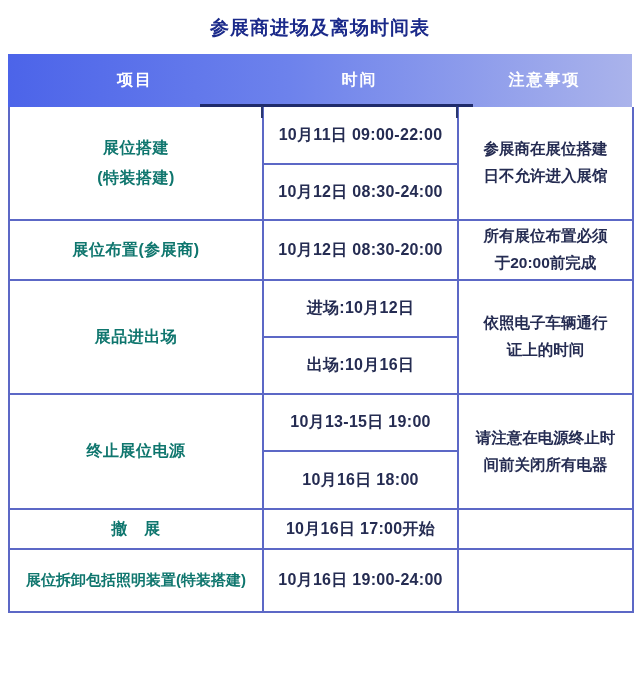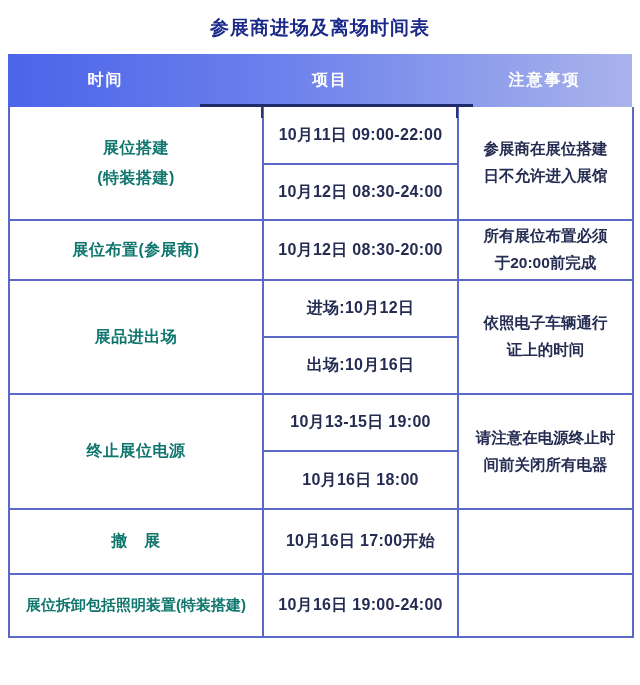--- a/index.html
+++ b/index.html
@@ -114,22 +114,22 @@
 </head>
 <body>
 
 <div class="page">
 
   <h1 class="title">参展商进场及离场时间表</h1>
 
   <div class="table-wrap">
 
     <div class="thead">
+      <div class="th c1">项目</div>
       <div class="th c2">时间</div>
-      <div class="th c1">项目</div>
       <div class="th c3">注意事项</div>
     </div>
 
     <div class="dark-line"></div>
     <div class="dark-tick tick-1"></div>
     <div class="dark-tick tick-2"></div>
 
     <table class="tbody">
       <colgroup>
           <col style="width:254px">
@@ -179,21 +179,21 @@
         <td class="time">10月13-15日 19:00</td>
         <td class="note" rowspan="2">
           <span class="line">请注意在电源终止时</span>
           <span class="line">间前关闭所有电器</span>
         </td>
       </tr>
       <tr style="height:58px">
         <td class="time">10月16日 18:00</td>
       </tr>
 
-      <tr style="height:65px">
+      <tr style="height:40px">
         <td class="item">撤　展</td>
         <td class="time">10月16日 17:00开始</td>
         <td class="note"></td>
       </tr>
 
       <tr style="height:55px">
         <td class="item small">展位拆卸包括照明装置(特装搭建)</td>
         <td class="time">10月16日 19:00-24:00</td>
         <td class="note"></td>
       </tr>

